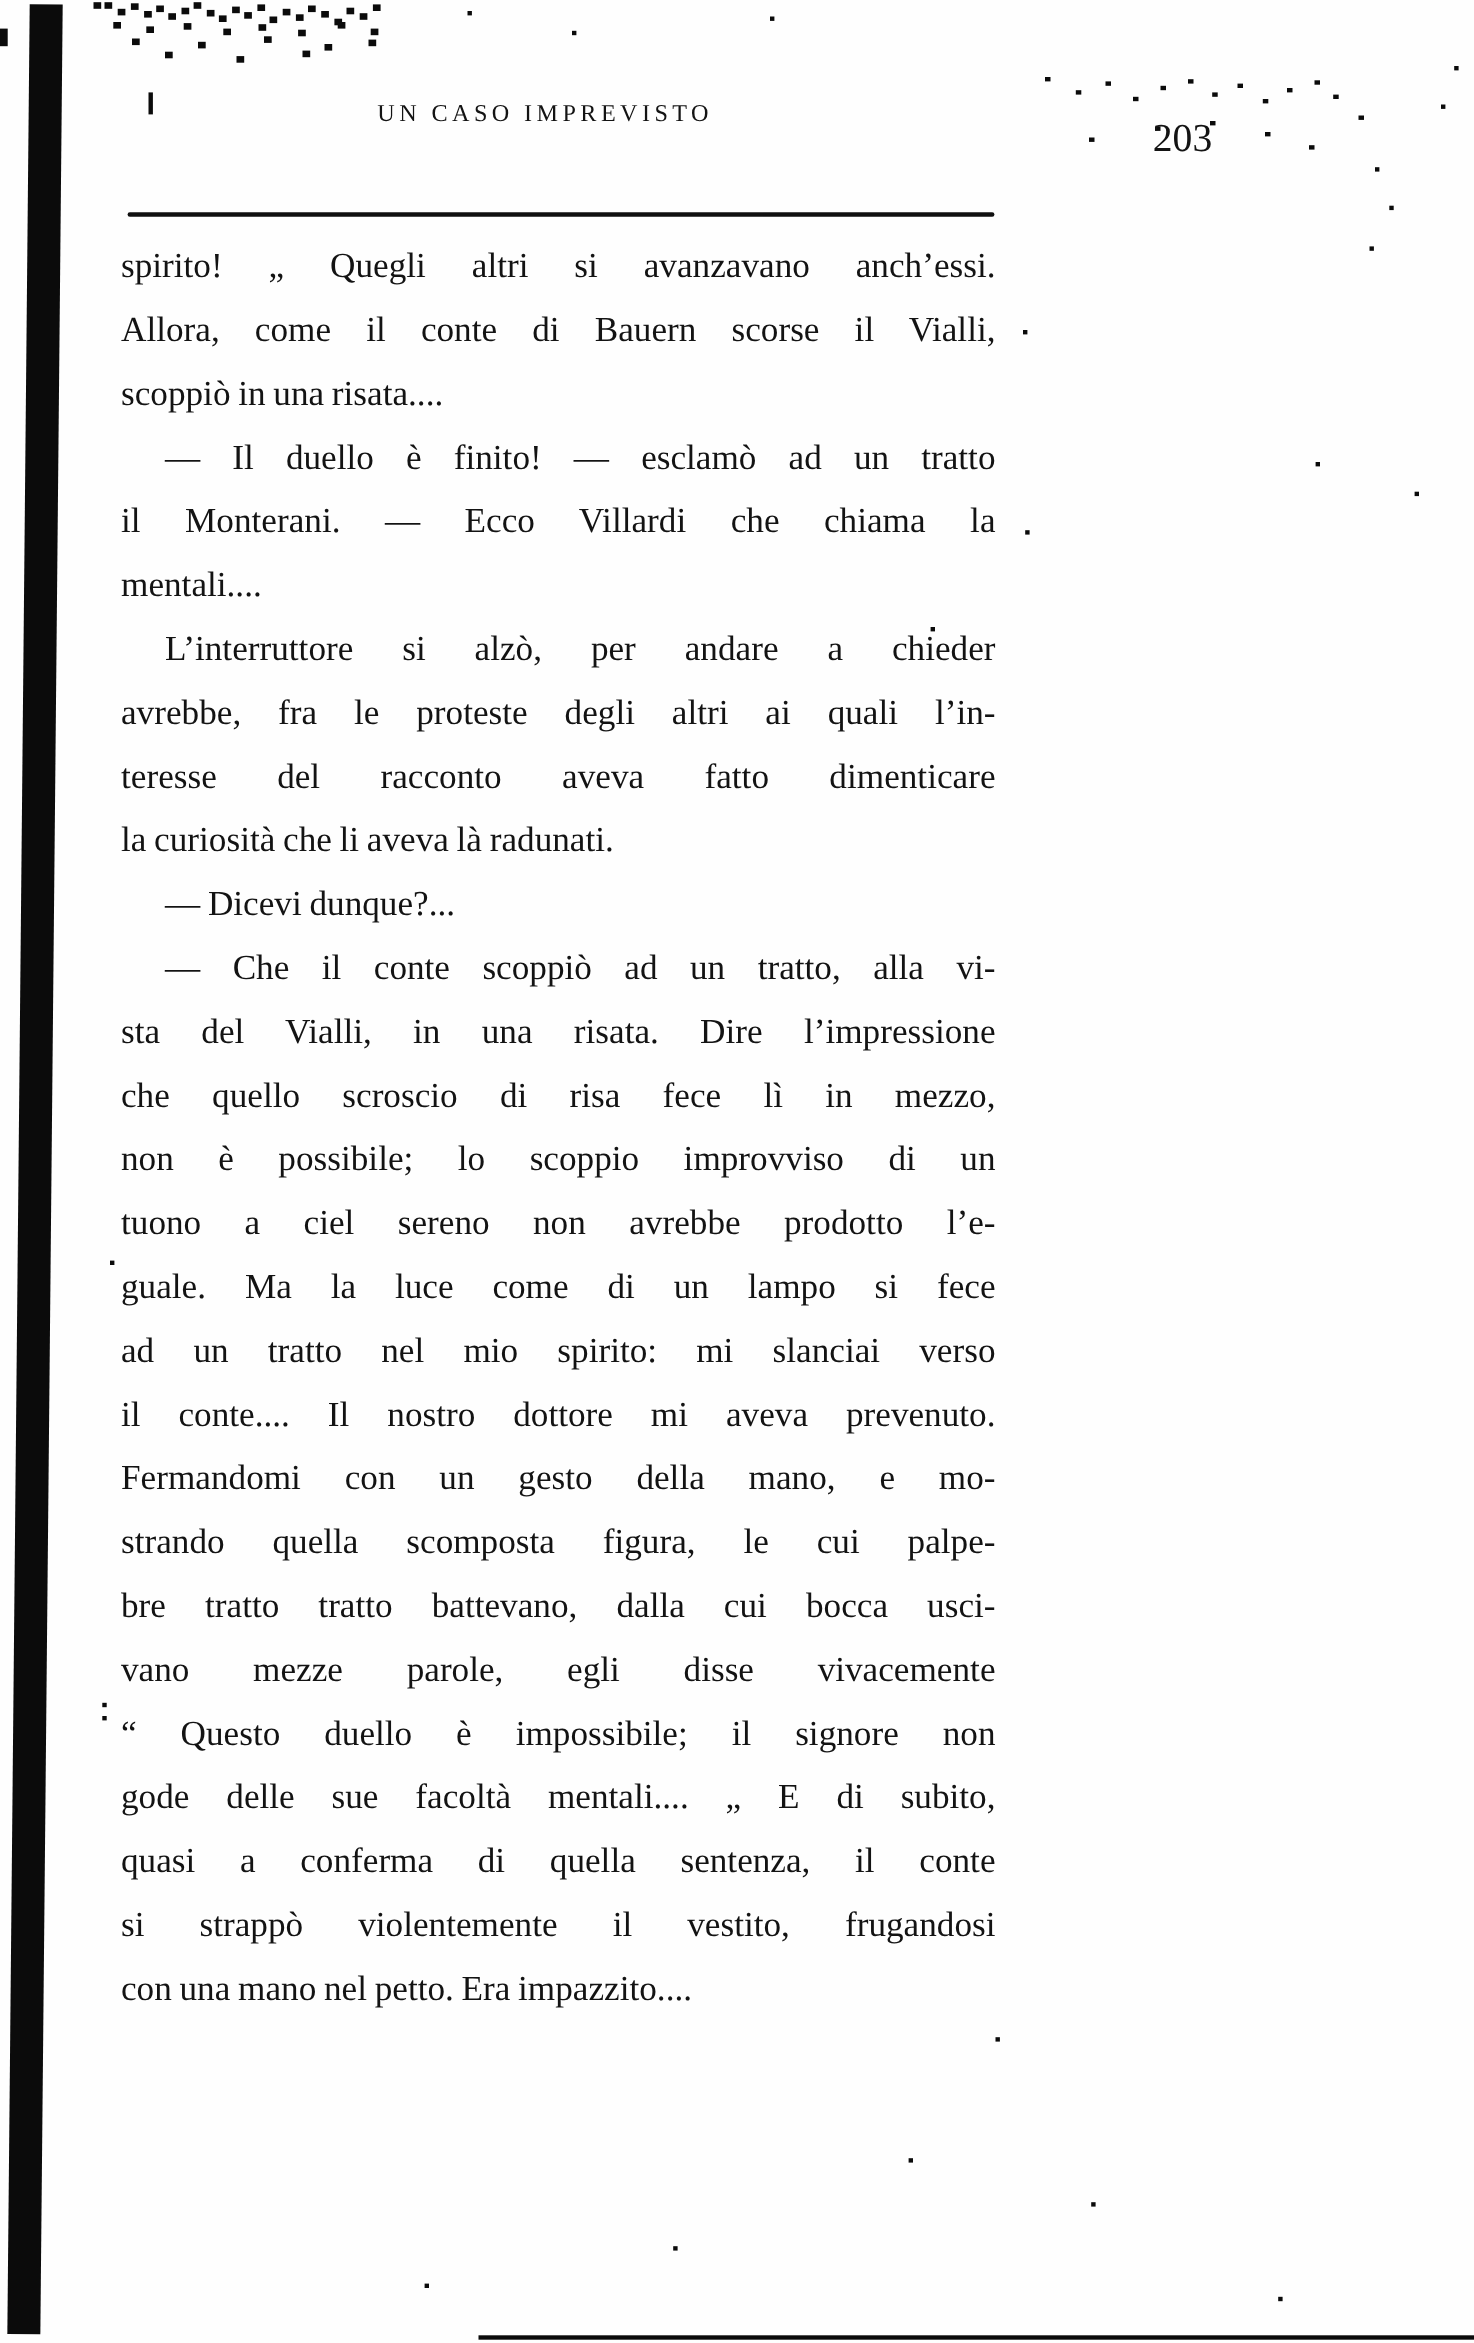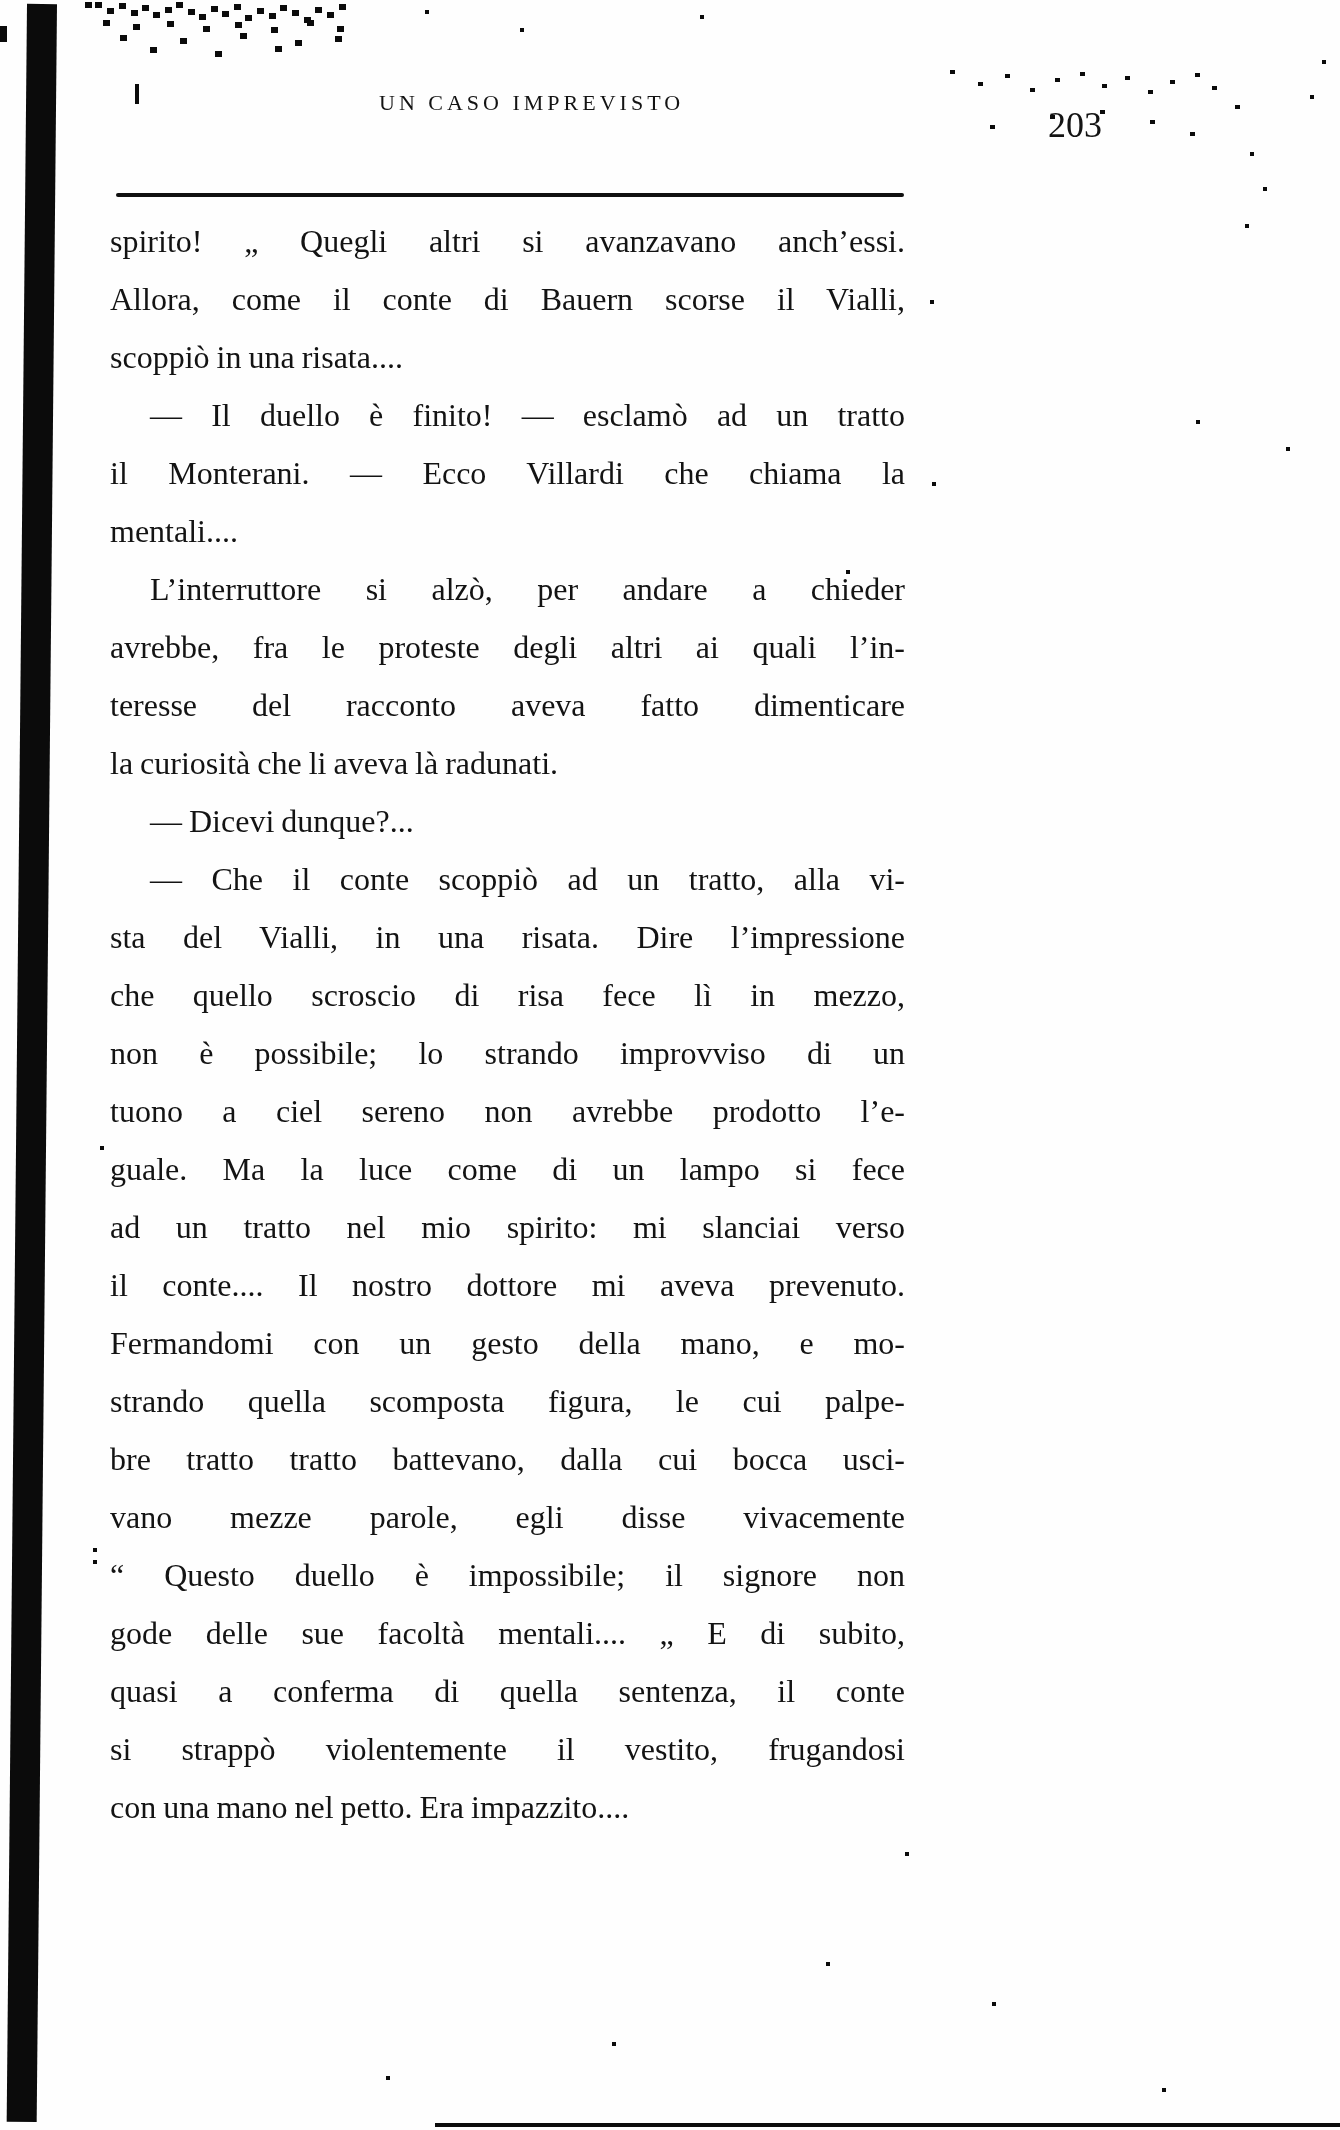--- a/index.html
+++ b/index.html
@@ -68,21 +68,21 @@
       1322px 60px #0b0b0b, 425px 10px #0b0b0b, 520px 28px #0b0b0b,
       700px 15px #0b0b0b;
   }
   .tick {
     position: absolute; left: 135px; top: 84px;
     width: 4px; height: 20px; background: #0b0b0b;
   }
   .running-title {
     position: absolute; left: 343px; top: 90px;
     font-size: 22px; letter-spacing: 4px;
-    color: #131313; white-space: nowrap; margin-left: 36px;
+    color: #131313; white-space: nowrap;
   }
   .page-number {
     position: absolute; left: 1048px; top: 104px;
     font-size: 36px; font-weight: normal; color: #131313;
   }
   .header-rule {
     position: absolute; left: 116px; top: 193px;
     width: 788px; height: 4px; background: #101010;
     border-radius: 2px;
   }
@@ -130,21 +130,21 @@
     <div class="line">il Monterani. — Ecco Villardi che chiama la</div>
     <div class="line short">mentali....</div>
     <div class="line indent">L’interruttore si alzò, per andare a chieder</div>
     <div class="line">avrebbe, fra le proteste degli altri ai quali l’in-</div>
     <div class="line">teresse del racconto aveva fatto dimenticare</div>
     <div class="line short">la curiosità che li aveva là radunati.</div>
     <div class="line indent short">— Dicevi dunque?...</div>
     <div class="line indent">— Che il conte scoppiò ad un tratto, alla vi-</div>
     <div class="line">sta del Vialli, in una risata. Dire l’impressione</div>
     <div class="line">che quello scroscio di risa fece lì in mezzo,</div>
-    <div class="line">non è possibile; lo strando improvviso di un</div>
+    <div class="line">non è possibile; lo scoppio improvviso di un</div>
     <div class="line">tuono a ciel sereno non avrebbe prodotto l’e-</div>
     <div class="line">guale. Ma la luce come di un lampo si fece</div>
     <div class="line">ad un tratto nel mio spirito: mi slanciai verso</div>
     <div class="line">il conte.... Il nostro dottore mi aveva prevenuto.</div>
     <div class="line">Fermandomi con un gesto della mano, e mo-</div>
     <div class="line">strando quella scomposta figura, le cui palpe-</div>
     <div class="line">bre tratto tratto battevano, dalla cui bocca usci-</div>
     <div class="line">vano mezze parole, egli disse vivacemente</div>
     <div class="line">“ Questo duello è impossibile; il signore non</div>
     <div class="line">gode delle sue facoltà mentali.... „ E di subito,</div>

